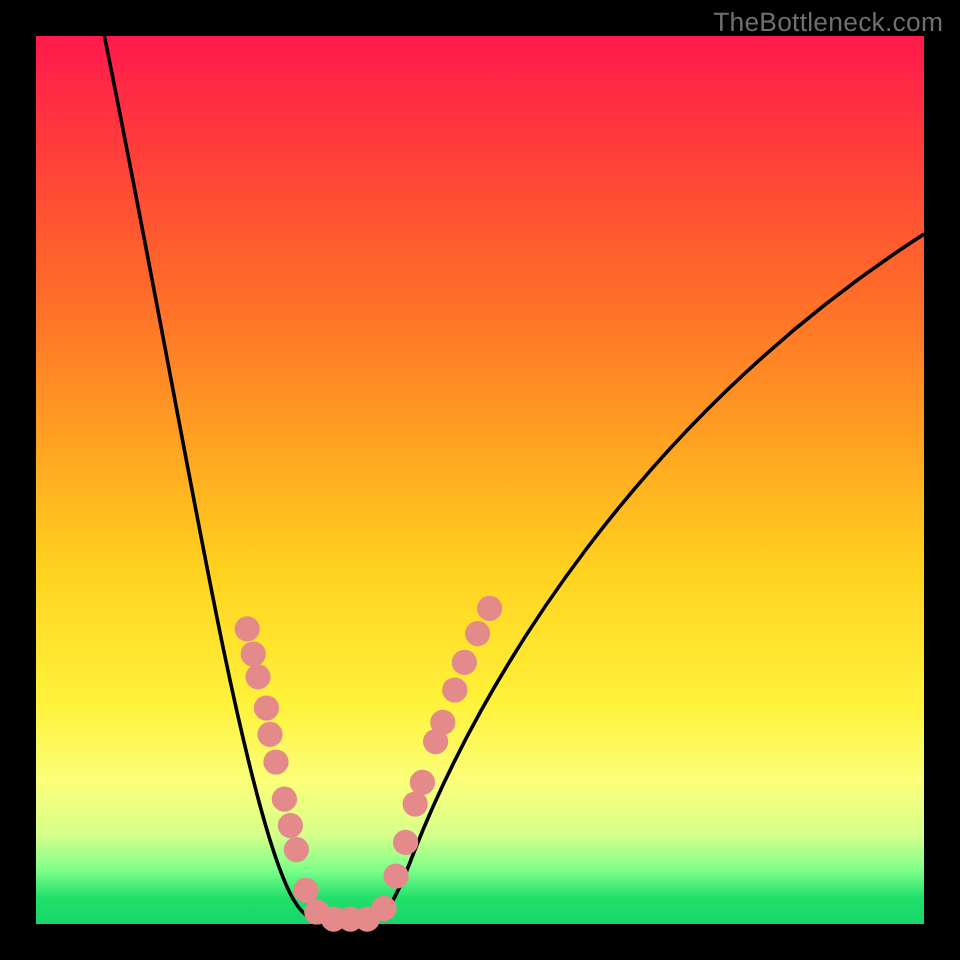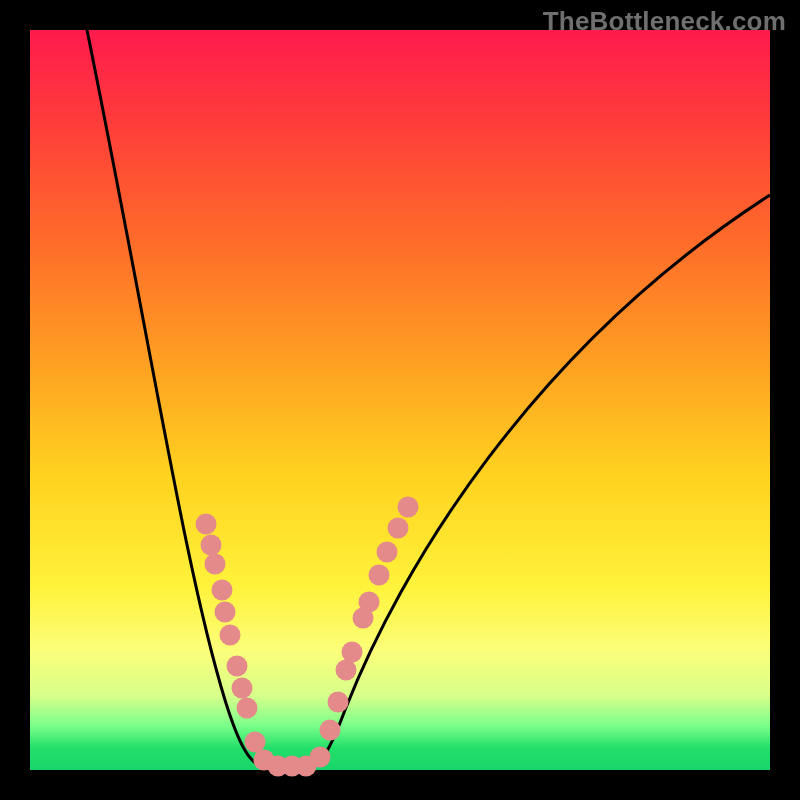--- a/index.html
+++ b/index.html
@@ -34,23 +34,23 @@
       #d6ff8a 90%,
       #7bff8a 94%,
       #23e06a 97%,
       #17d56a 100%);
   }
   .watermark {
     position: absolute;
     top: 6px;
     right: 14px;
     color: #6f6f6f;
-    font-size: 26px;
+    font-size: 22px;
     letter-spacing: 0.2px;
-    font-weight: 700;
+    font-weight: 400;
     z-index: 20;
   }
   svg.curve {
     position: absolute;
     left: 0;
     top: 0;
     width: 740px;
     height: 740px;
     z-index: 5;
   }

